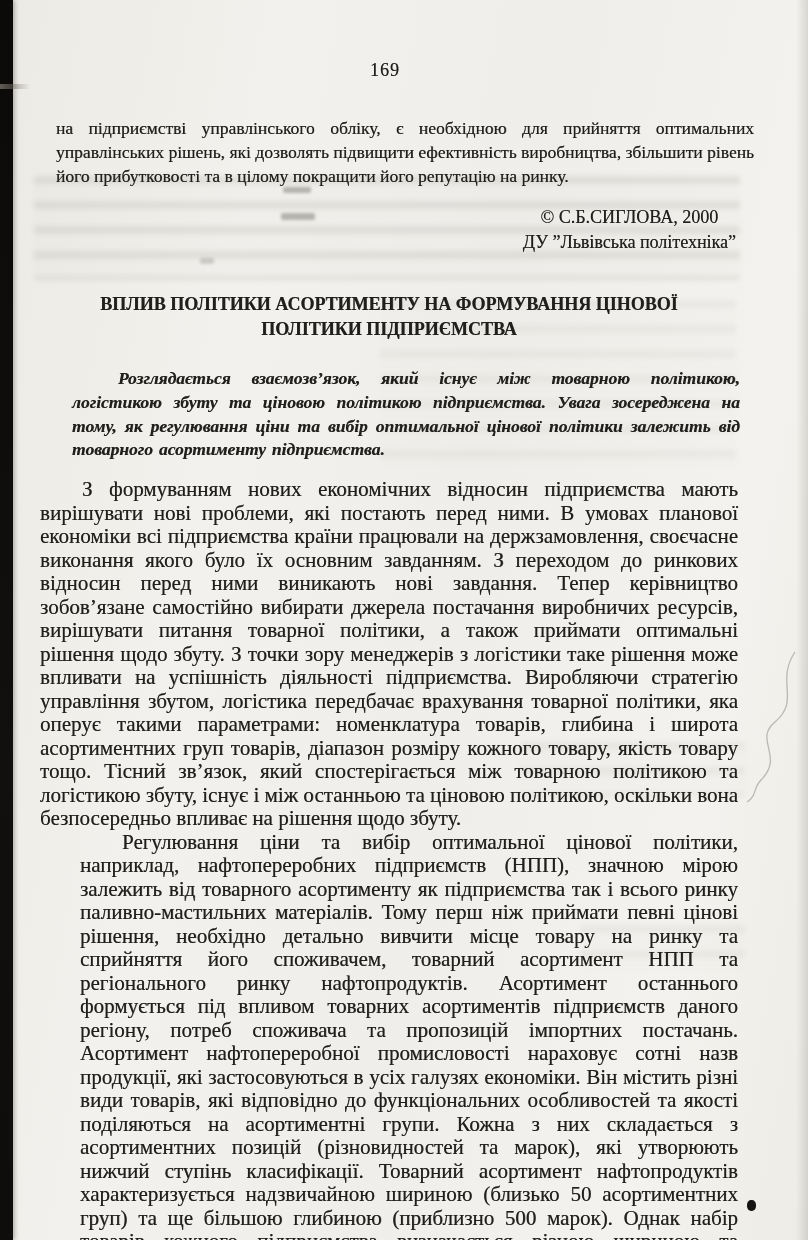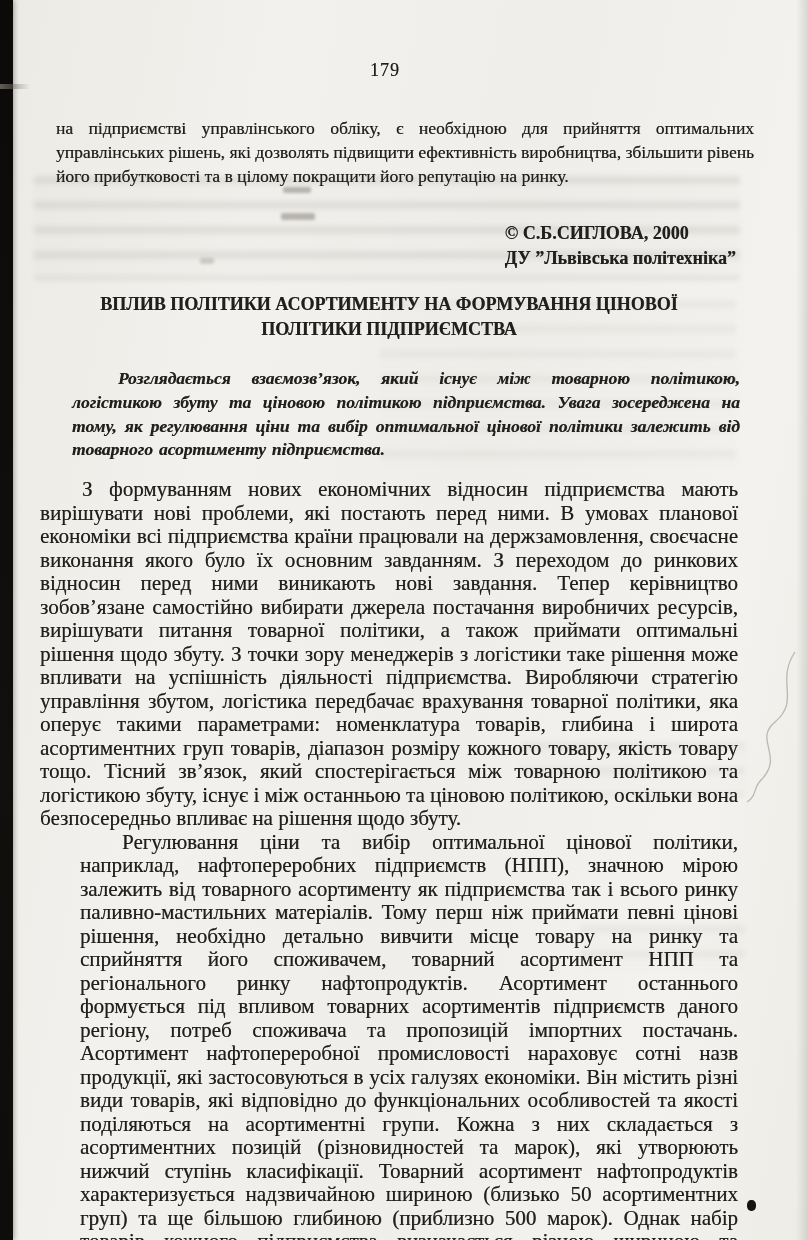--- a/index.html
+++ b/index.html
@@ -34,22 +34,22 @@
   }
   .page-number {
     position: absolute; top: 60px; left: 40px; width: 690px;
     text-align: center; font-size: 18px; letter-spacing: 1px;
   }
   .intro {
     position: absolute; top: 100px; left: 40px; width: 698px;
     font-size: 17.5px; line-height: 24px; text-align: justify; margin: 16px;
   }
   .copyright {
-    position: absolute; top: 221px; right: 72px;
-    text-align: left; font-size: 18px; line-height: 25px; font-weight: bold;
+    position: absolute; top: 205px; right: 72px;
+    text-align: center; font-size: 18px; line-height: 25px;
   }
   .title-block {
     position: absolute; top: 292px; left: 40px; width: 698px;
     text-align: center; font-weight: bold; font-size: 18px; line-height: 24.5px;
   }
   .abstract {
     position: absolute; top: 361px; left: 66px; width: 668px;
     font-size: 17.5px; line-height: 23.8px; font-weight: bold; font-style: italic;
     text-align: justify; text-indent: 46px; margin: 6px; word-spacing: 1.5px;
   }
@@ -93,21 +93,21 @@
   <div class="strip-notch"></div>
 
   <div class="ghost ghost-top"></div>
   <div class="ghost ghost-mid"></div>
   <div class="ghost ghost-low1"></div>
   <div class="ghost ghost-low2"></div>
   <div class="smudge smudge-1"></div>
   <div class="smudge smudge-2"></div>
   <div class="smudge smudge-3"></div>
 
-  <div class="page-number">179</div>
+  <div class="page-number">169</div>
 
   <p class="intro">на підприємстві управлінського обліку, є необхідною для прийняття оптимальних управлінських рішень, які дозволять підвищити ефективність виробництва, збільшити рівень його прибутковості та в цілому покращити його репутацію на ринку.</p>
 
   <div class="copyright">
     <div>© С.Б.СИГЛОВА, 2000</div>
     <div>ДУ ”Львівська політехніка”</div>
   </div>
 
   <div class="title-block">
     <div>ВПЛИВ ПОЛІТИКИ АСОРТИМЕНТУ НА ФОРМУВАННЯ ЦІНОВОЇ</div>

